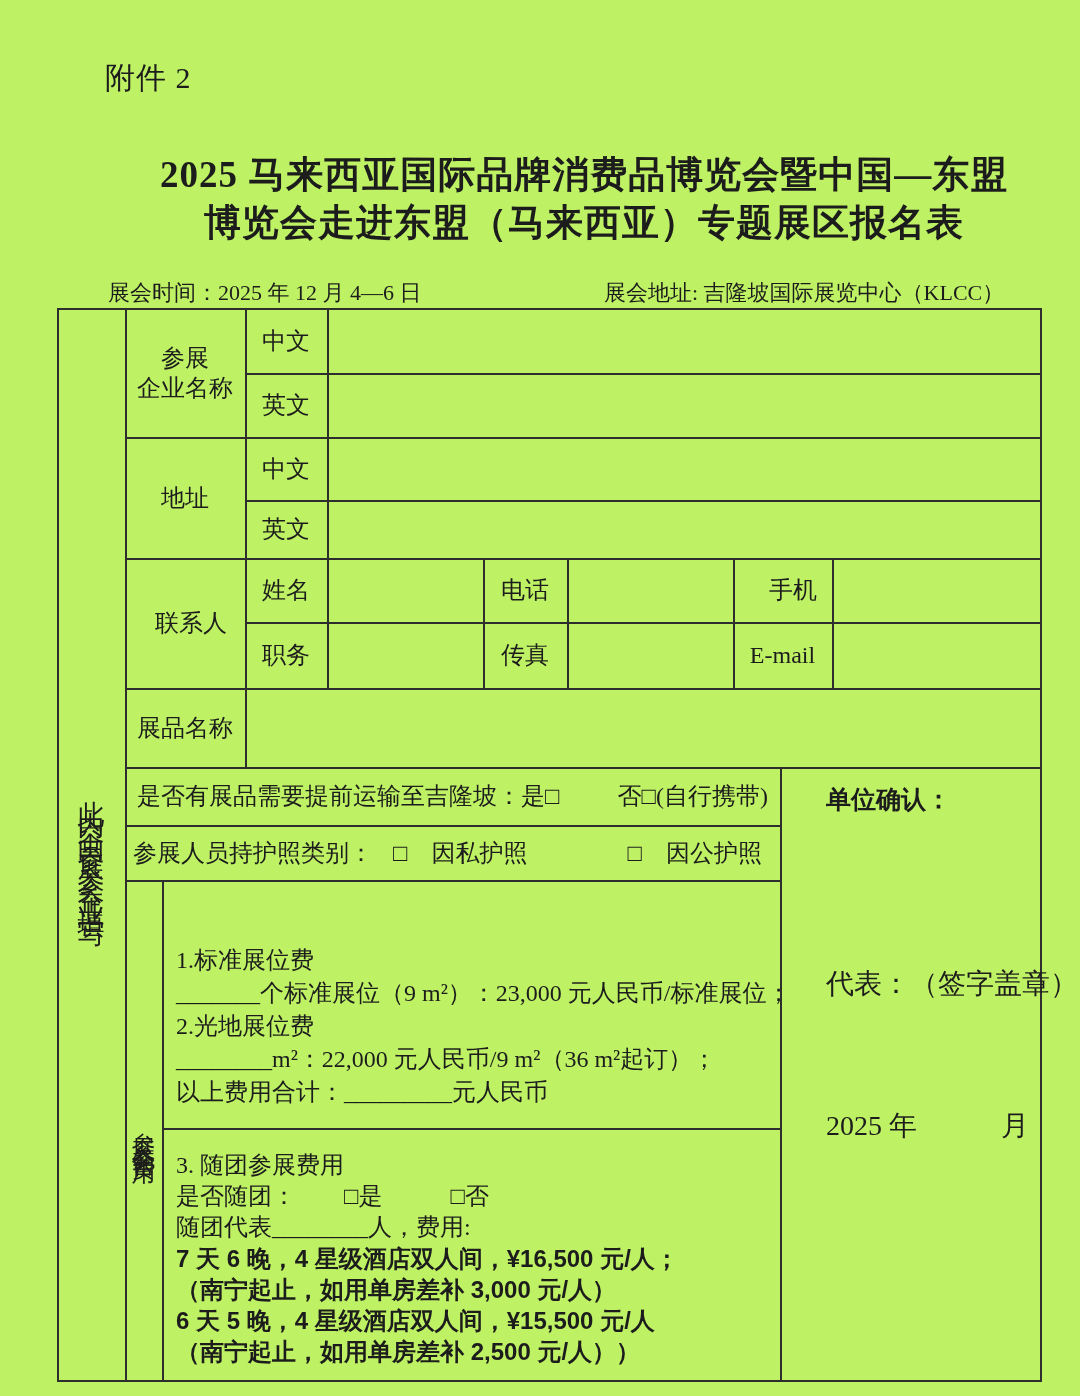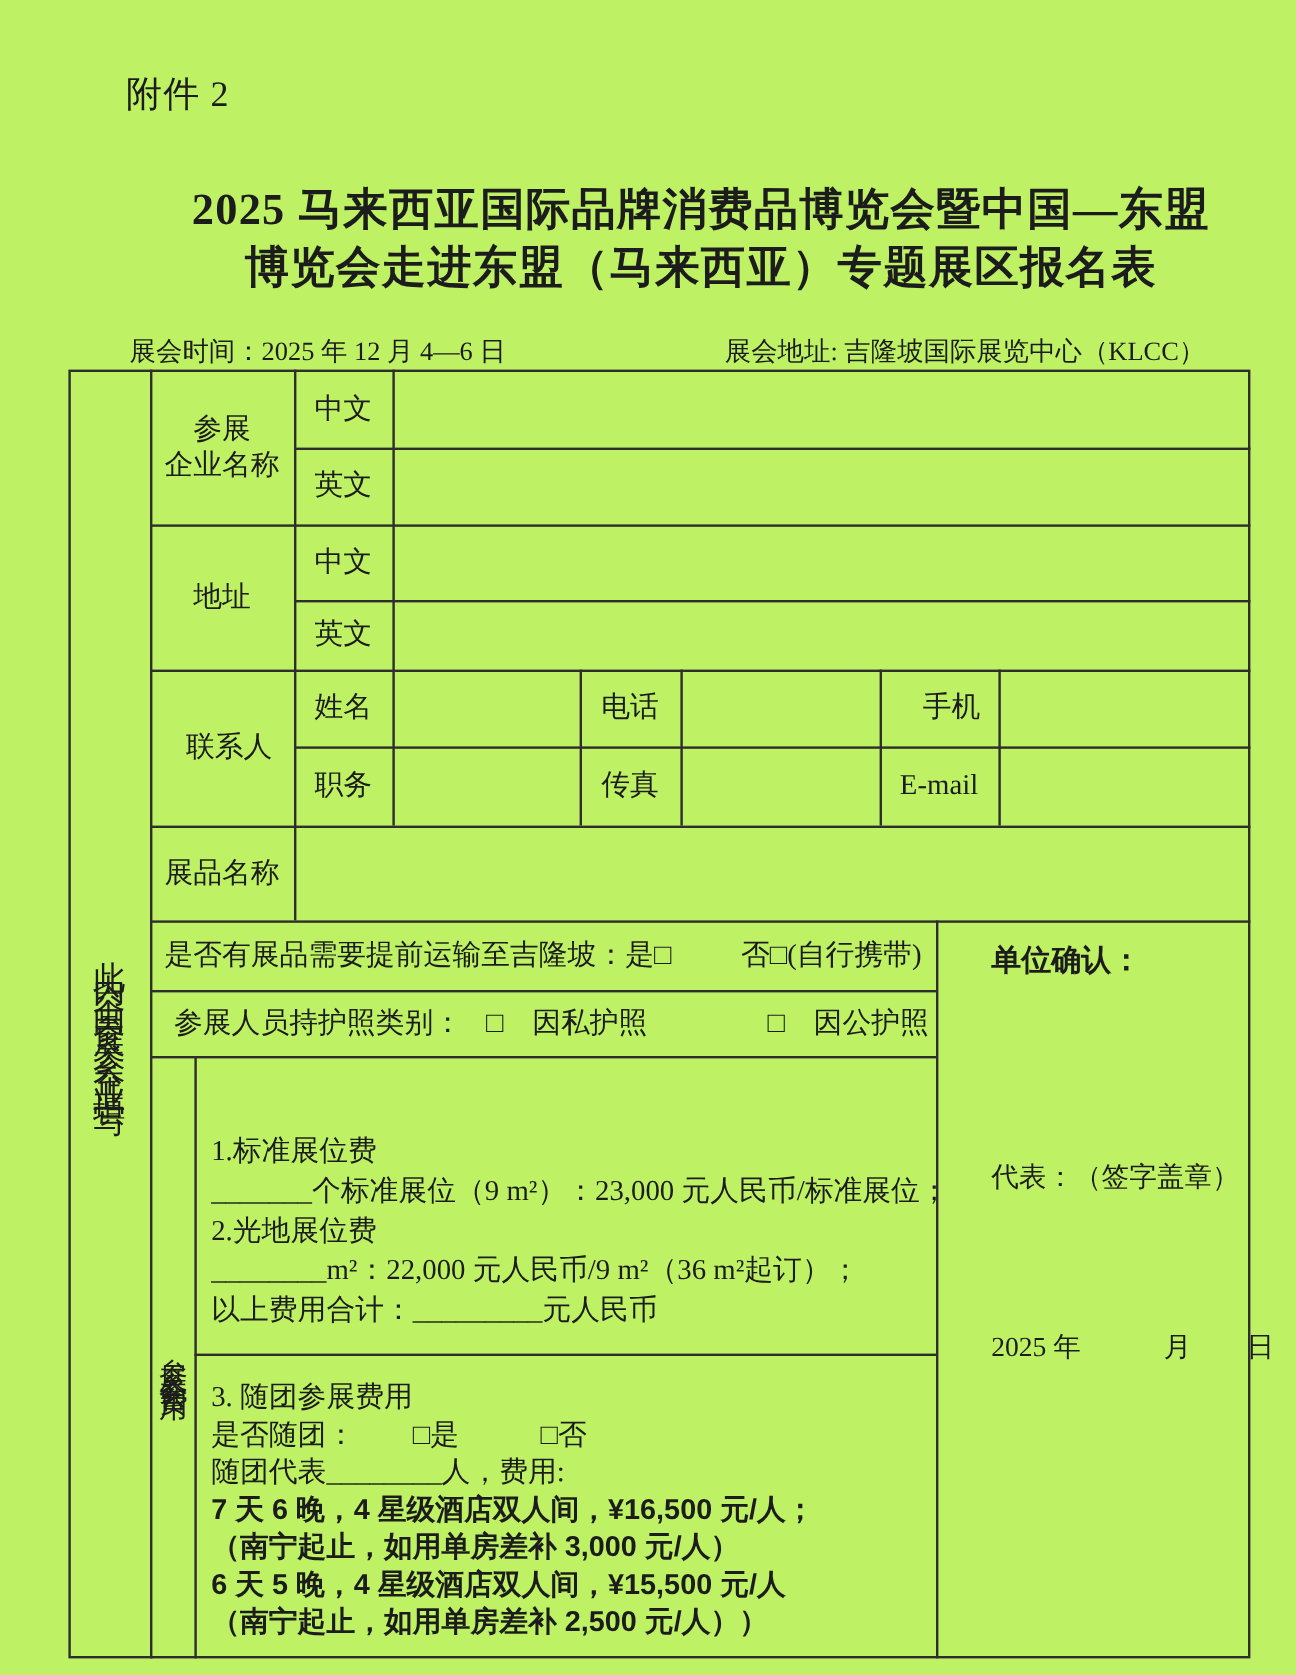--- a/index.html
+++ b/index.html
@@ -17,21 +17,21 @@
   .cell.left { justify-content:flex-start; text-align:left; }
   .vert { position:absolute; display:flex; align-items:center; justify-content:center; }
   .vert span { writing-mode:vertical-rl; text-orientation:upright; }
   .note-text { font-size:27px; letter-spacing:11px; }
   .feecol-text { font-size:24px; letter-spacing:6px; }
   .feeblock { position:absolute; font-size:24px; }
   .feeblock .ln { height:33px; line-height:33px; white-space:nowrap; }
   .feeblock3 .ln { height:31px; line-height:31px; }
   .bold-sans { font-family:"Liberation Sans","DejaVu Sans",sans-serif; font-weight:700; }
   .confirm-title { font-size:25px; }
-  .confirm-txt { font-size:23px; white-space:nowrap; }
+  .confirm-txt { font-size:28px; white-space:nowrap; }
   .gap-sm { display:inline-block; }
 </style>
 </head>
 <body>
 
 <div class="page">
 
   <div class="abs attachment" style="left:105px; top:58px;">附件 2</div>
   <div class="abs title" style="left:0; top:150px;">2025 马来西亚国际品牌消费品博览会暨中国—东盟</div>
   <div class="abs title" style="left:0; top:198px;">博览会走进东盟（马来西亚）专题展区报名表</div>
@@ -96,21 +96,21 @@
   <div class="cell" style="left:834px; top:622px; width:208px; height:66px;"></div>
   <div class="cell" style="left:247px; top:688px; width:795px; height:79px;"></div>
 
   <div class="cell left" style="left:125px; top:767px; width:655px; height:58px; padding-left:12px; box-sizing:border-box; white-space:nowrap;">
     <span>是否有展品需要提前运输至吉隆坡：</span>
     <span>是□</span>
     <span class="gap-sm" style="width:58px;"></span>
     <span>否□(自行携带)</span>
   </div>
 
-  <div class="cell left" style="left:125px; top:825px; width:655px; height:55px; padding-left:20px; box-sizing:border-box; white-space:nowrap;">
+  <div class="cell left" style="left:125px; top:825px; width:655px; height:55px; padding-left:8px; box-sizing:border-box; white-space:nowrap;">
     <span>参展人员持护照类别：</span>
     <span style="margin-left:20px;">□　因私护照</span>
     <span style="margin-left:100px;">□　因公护照</span>
   </div>
 
   <div class="vert" style="left:125px; top:880px; width:37px; height:502px;">
     <span class="feecol-text">参展参会费用</span>
   </div>
 
   <div class="feeblock" style="left:176px; top:944px; width:600px;">

